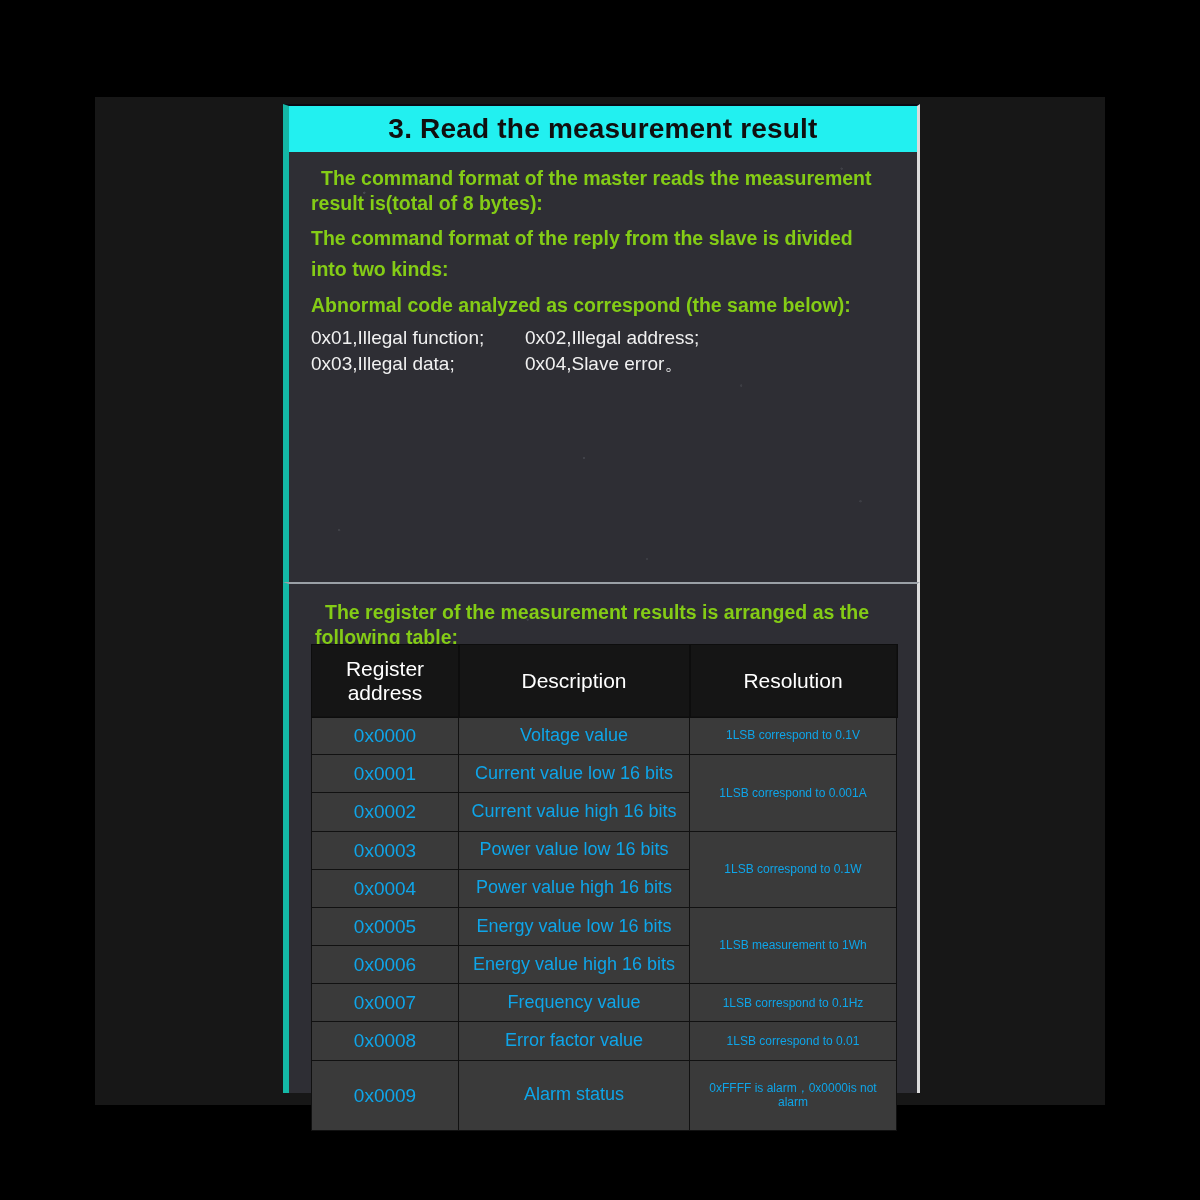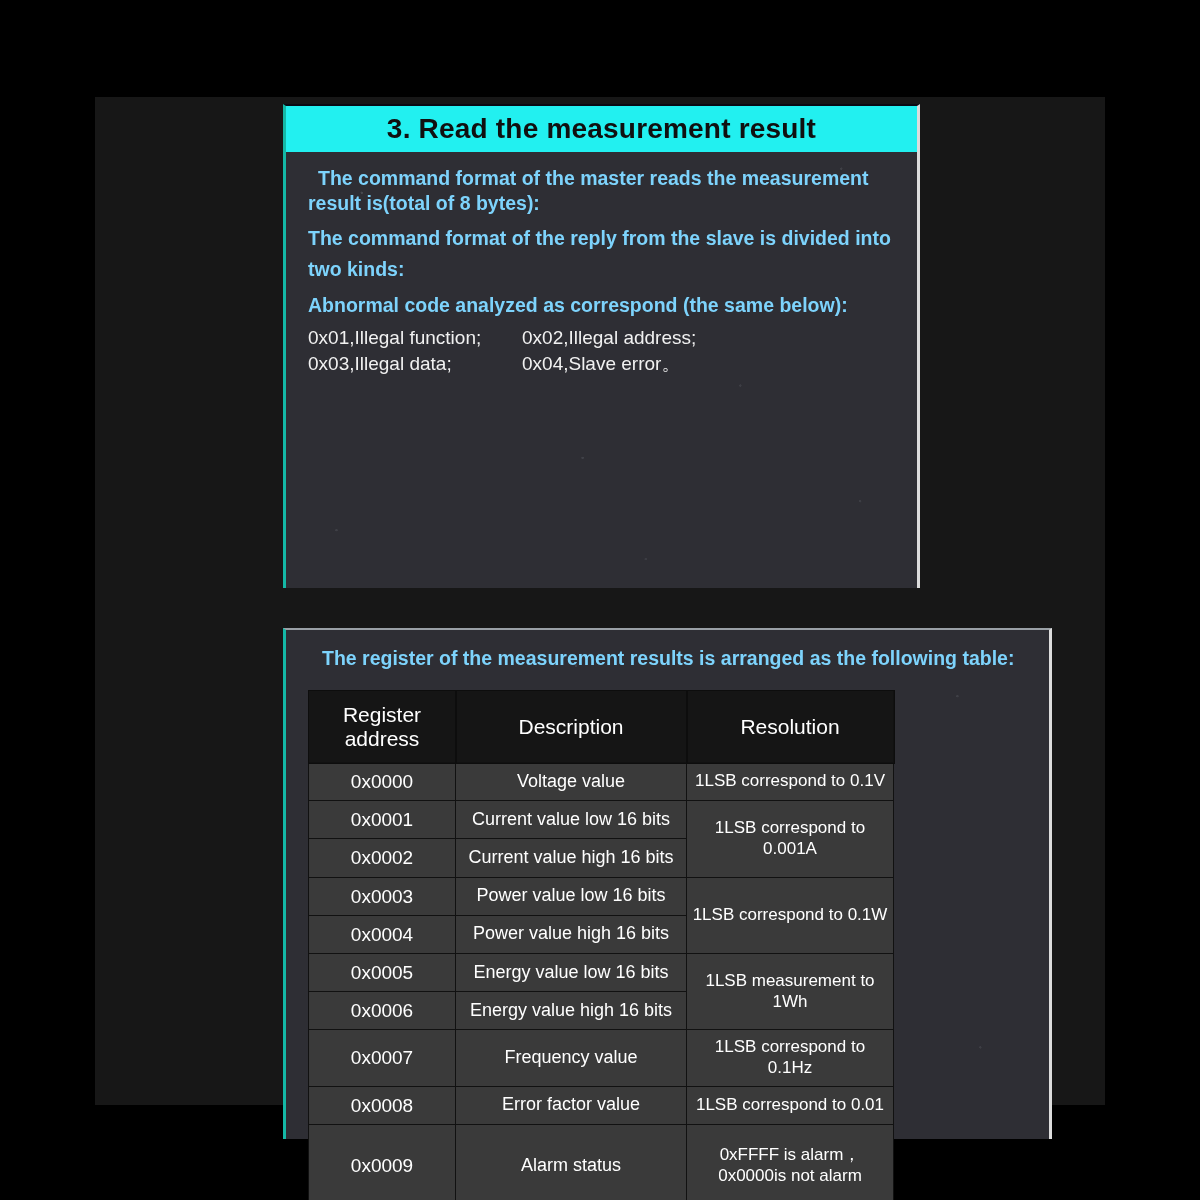--- a/index.html
+++ b/index.html
@@ -28,37 +28,37 @@
     top: 97px;
     width: 1010px;
     height: 1008px;
     background: #171717;
   }
 
   
   .card {
     position: absolute;
     background: #2e2e34;
-    border-left: 3px solid #14b8a6;
+    border-left: 6px solid #14b8a6;
     border-right: 3px solid #dcdcdc;
     box-sizing: border-box;
   }
 
   .card-top {
     left: 283px;
     top: 104px;
     width: 637px;
     height: 484px;
     border-top: 2px solid #0a0a14;
   }
 
   .card-bottom {
     left: 283px;
-    top: 628px;
-    width: 769px;
+    top: 582px;
+    width: 637px;
     height: 511px;
     border-top: 2px solid #9aa0a6;
   }
 
   
   .speckle {
     position: absolute;
     inset: 0;
     pointer-events: none;
     opacity: .55;
@@ -100,21 +100,21 @@
     position: absolute;
     left: 0;
     top: 46px;
     right: 0;
     bottom: 0;
     padding: 14px 24px 0 22px;
     box-sizing: border-box;
   }
 
   p.h-cyan {
-    color: #7dd3fc;
+    color: #84cc16;
     font-size: 19.5px;
     font-weight: 700;
     line-height: 1.28;
     margin: 0 0 7px 0;
   }
   p.h-cyan.indent { text-indent: 10px; }
   p.h-cyan.loose  { line-height: 1.62; }
 
   p.t-white {
     color: #f1f1f1;
@@ -162,30 +162,30 @@
     font-size: 21px;
     font-weight: 400;
     border: 1.5px solid #111;
     outline: 1px solid #0d0d0d;
     padding: 12px 4px;
     line-height: 1.12;
     text-align: center;
   }
   table.reg td {
     background: #3a3a3a;
-    color: #ffffff;
+    color: #0ea5e9;
     font-size: 18px;
     font-weight: 400;
     border: 1.5px solid #111;
     padding: 7px 5px;
     text-align: center;
     line-height: 1.22;
   }
   table.reg td.addr { font-size: 19px; }
-  table.reg td.res  { font-size: 17px; }
+  table.reg td.res  { font-size: 12px; }
   table.reg tr.tall td { padding-top: 20px; padding-bottom: 20px; }
 </style>
 </head>
 <body>
 
 <div id="stage">
 
   <div class="backdrop"></div>
 
   <div class="card card-top">

